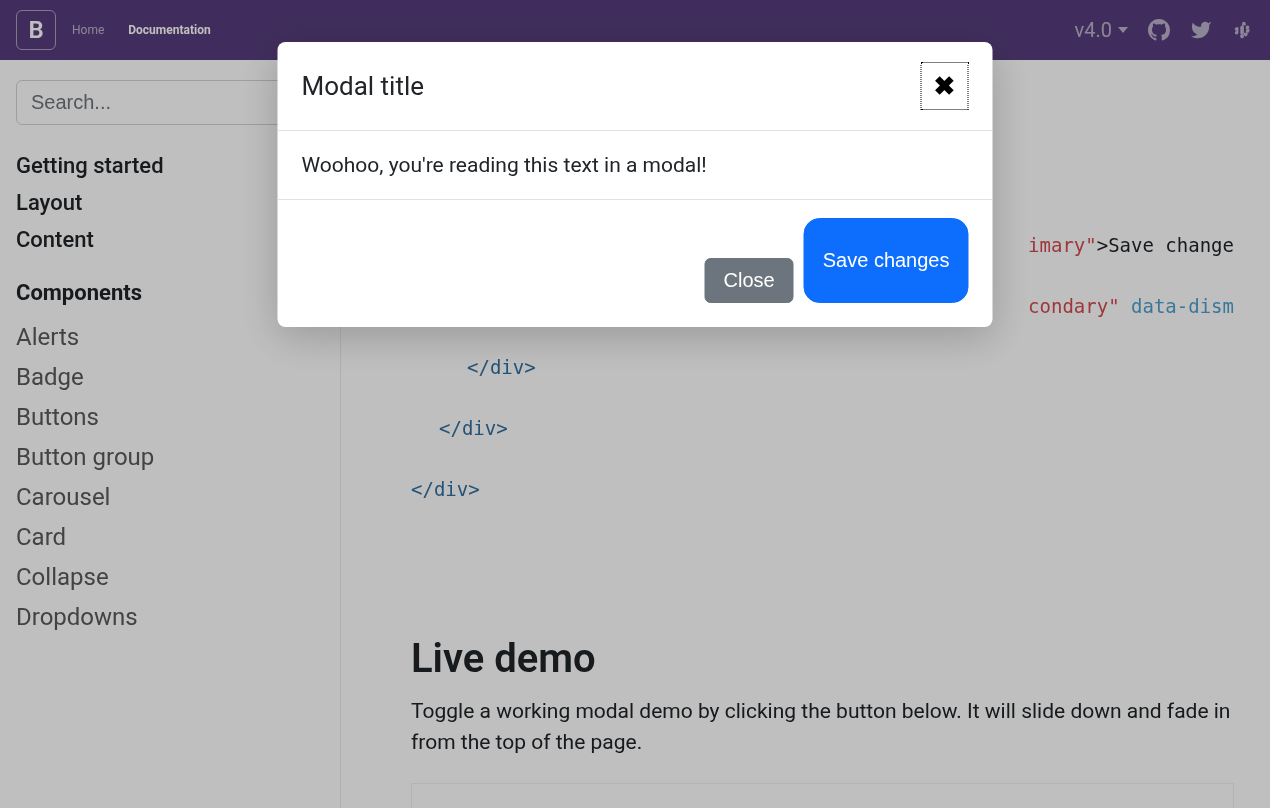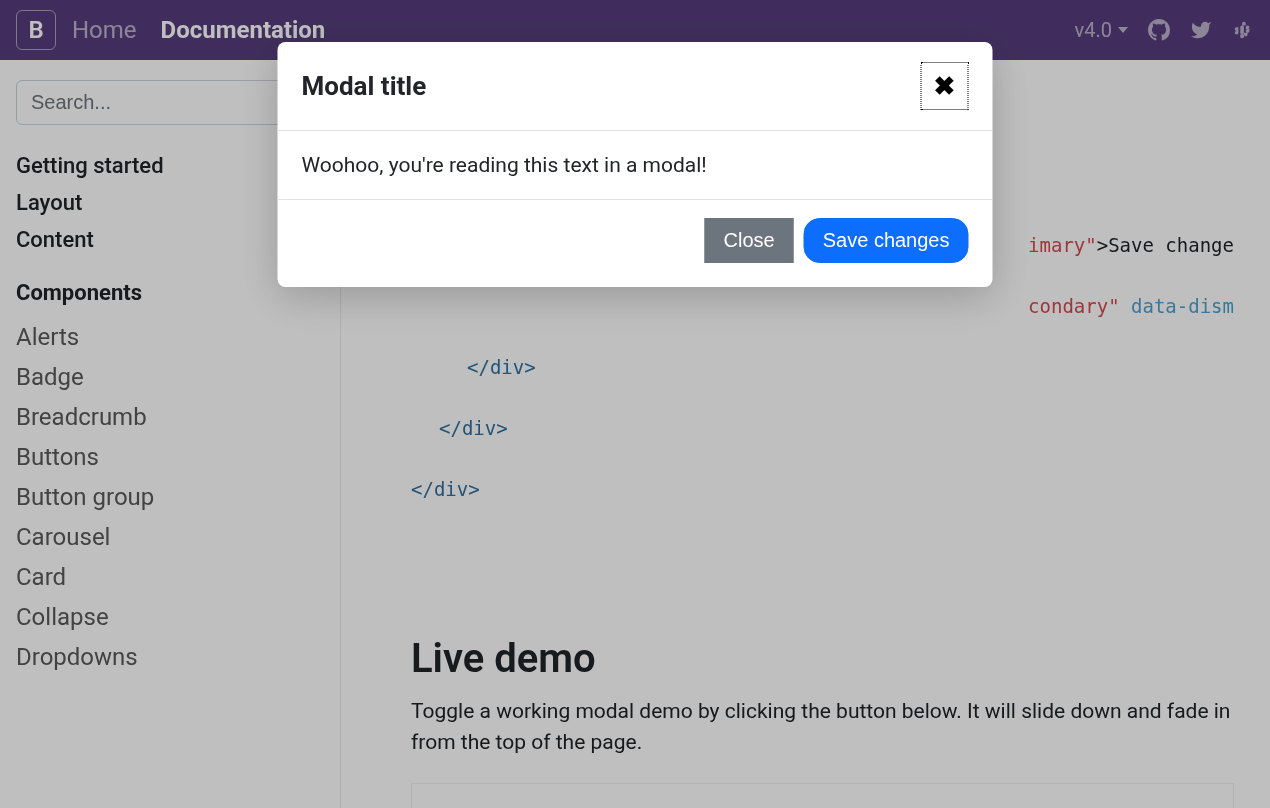--- a/index.html
+++ b/index.html
@@ -27,21 +27,21 @@
     border: 1px solid rgba(255,255,255,0.5);
     border-radius: 6px;
     display: flex;
     align-items: center;
     justify-content: center;
     color: #fff;
     font-size: 24px;
     font-weight: 600;
   }
   .nav-links { display: flex; gap: 24px; align-items: center; }
-  .nav-link { color: rgba(255,255,255,0.6); text-decoration: none; font-size: 24px; cursor: pointer; }
+  .nav-link { color: rgba(255,255,255,0.6); text-decoration: none; font-size: 12px; cursor: pointer; }
   .nav-link.active { color: #fff; font-weight: 700; }
   .nav-right { margin-left: auto; display: flex; align-items: center; gap: 20px; }
   .version { color: rgba(255,255,255,0.6); font-size: 20px; display: flex; align-items: center; gap: 6px; cursor: pointer; }
   .caret-down {
     width: 0; height: 0;
     border-left: 5px solid transparent;
     border-right: 5px solid transparent;
     border-top: 6px solid rgba(255,255,255,0.6);
   }
   .nav-icon { width: 22px; height: 22px; fill: rgba(255,255,255,0.6); cursor: pointer; }
@@ -124,22 +124,23 @@
     font-size: 20px;
     border-radius: 16px;
     cursor: pointer;
   }
   .btn-secondary {
     background: #6c757d;
     color: #fff;
     border: 1px solid #6c757d;
     padding: 10px 18px;
     font-size: 20px;
-    border-radius: 0;
-    cursor: pointer;
+    border-radius: 6px;
+    cursor: pointer;
+    margin-top: 40px;
   }
 
   .backdrop {
     position: absolute;
     inset: 0;
     background: rgba(0,0,0,0.25);
     z-index: 10;
   }
   .modal {
     position: absolute;
@@ -152,21 +153,21 @@
     z-index: 20;
     box-shadow: 0 10px 40px rgba(0,0,0,0.2);
   }
   .modal-header {
     display: flex;
     align-items: center;
     justify-content: space-between;
     padding: 20px 24px;
     border-bottom: 1px solid #dee2e6;
   }
-  .modal-title { font-size: 26px; font-weight: 700; }
+  .modal-title { font-size: 26px; font-weight: 400; }
   .modal-close {
     font-size: 26px;
     font-weight: 700;
     color: #000;
     background: none;
     border: 1px dotted #000;
     cursor: pointer;
     width: 48px;
     height: 48px;
     display: flex;
@@ -213,21 +214,20 @@
     <input class="search" placeholder="Search..." style="">
     <div class="sidebar-section">
       <div class="sidebar-title">Getting started</div>
       <div class="sidebar-title">Layout</div>
       <div class="sidebar-title">Content</div>
     </div>
     <div class="sidebar-section">
       <div class="sidebar-title bold">Components</div>
       <div class="sidebar-item">Alerts</div>
       <div class="sidebar-item">Badge</div>
-      <div class="sidebar-item">Breadcrumb</div>
       <div class="sidebar-item">Buttons</div>
       <div class="sidebar-item">Button group</div>
       <div class="sidebar-item">Carousel</div>
       <div class="sidebar-item">Card</div>
       <div class="sidebar-item">Collapse</div>
       <div class="sidebar-item">Dropdowns</div>
     </div>
   </aside>
 
   <main class="main">

